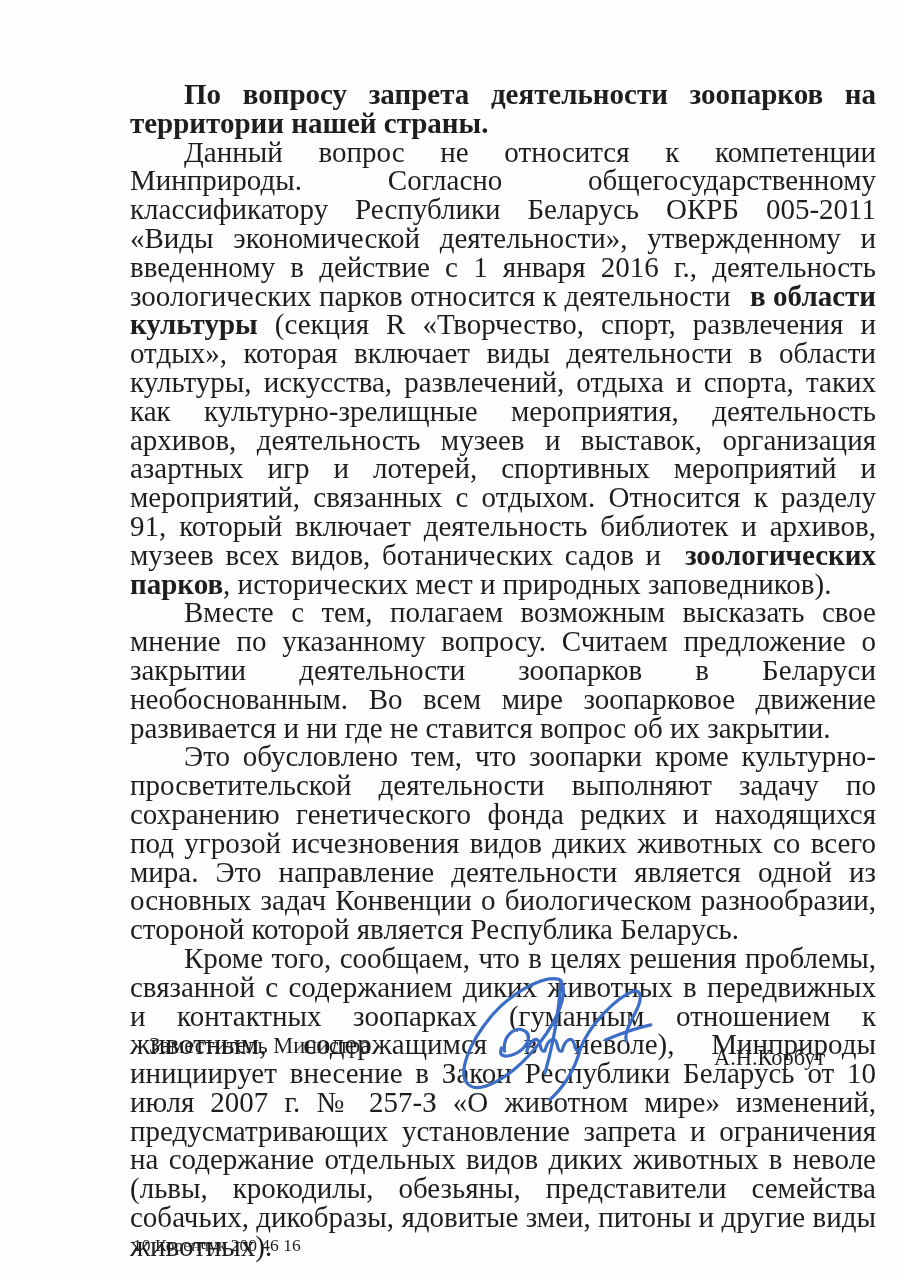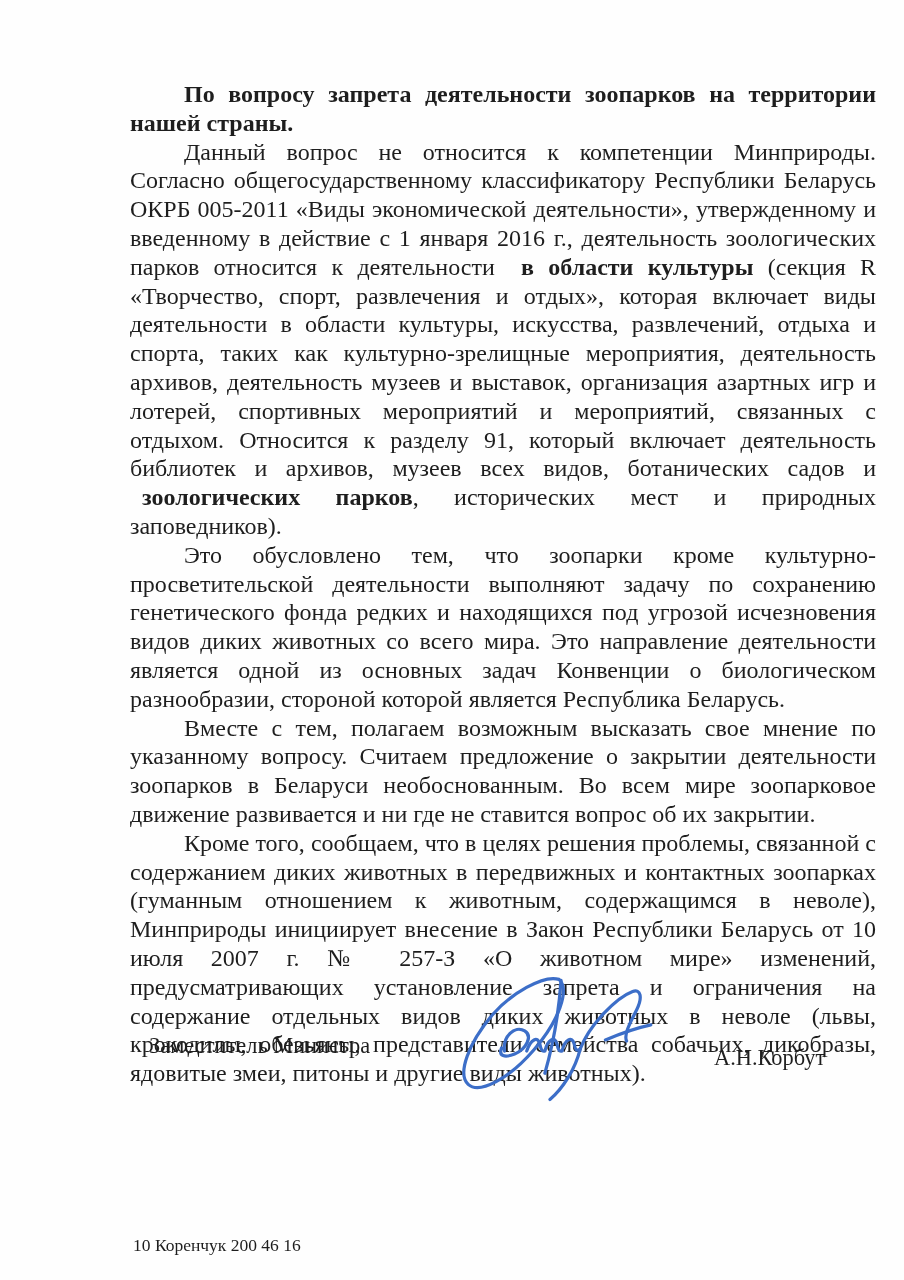--- a/index.html
+++ b/index.html
@@ -11,21 +11,21 @@
     position:relative;
     overflow:hidden;
   }
   .page{
     position:absolute;inset:0;
     background:#fefefe;
   }
   .content{
     position:absolute;
     left:130px;top:80px;width:746px;
-    font-size:24px;
+    font-size:29px;
     line-height:28.8px;
     text-align:justify;
   }
   .content p{margin:0;text-indent:54px;}
   .subject{font-weight:bold;}
   .b{font-weight:bold;margin-left:12px;}
   .signoff{
     position:absolute;
     left:130px;top:1033px;width:746px;height:32px;
     font-size:22.4px;
@@ -59,25 +59,25 @@
 
   <div class="content">
 
     <p class="subject">По вопросу запрета деятельности зоопарков на территории нашей страны.</p>
 
     <p>
       <span>Данный вопрос не относится к компетенции Минприроды. Согласно общегосударственному классификатору Республики Беларусь ОКРБ 005-2011 «Виды экономической деятельности», утвержденному и введенному в действие с 1 января 2016 г., деятельность зоологических парков относится к деятельности </span><span class="b">в области культуры</span><span> (секция R «Творчество, спорт, развлечения и отдых», которая включает виды деятельности в области культуры, искусства, развлечений, отдыха и спорта, таких как культурно-зрелищные мероприятия, деятельность архивов, деятельность музеев и выставок, организация азартных игр и лотерей, спортивных мероприятий и мероприятий, связанных с отдыхом. Относится к разделу 91, который включает деятельность библиотек и архивов, музеев всех видов, ботанических садов и </span><span class="b">зоологических парков</span><span>, исторических мест и природных заповедников).</span>
     </p>
 
     <p>
-      <span>Это обусловлено тем, что зоопарки кроме культурно-просветительской деятельности выполняют задачу по сохранению генетического фонда редких и находящихся под угрозой исчезновения видов диких животных со всего мира. Это направление деятельности является одной из основных задач Конвенции о биологическом разнообразии, стороной которой является Республика Беларусь.</span>
+      <span>Вместе с тем, полагаем возможным высказать свое мнение по указанному вопросу. Считаем предложение о закрытии деятельности зоопарков в Беларуси необоснованным. Во всем мире зоопарковое движение развивается и ни где не ставится вопрос об их закрытии.</span>
     </p>
 
     <p>
-      <span>Вместе с тем, полагаем возможным высказать свое мнение по указанному вопросу. Считаем предложение о закрытии деятельности зоопарков в Беларуси необоснованным. Во всем мире зоопарковое движение развивается и ни где не ставится вопрос об их закрытии.</span>
+      <span>Это обусловлено тем, что зоопарки кроме культурно-просветительской деятельности выполняют задачу по сохранению генетического фонда редких и находящихся под угрозой исчезновения видов диких животных со всего мира. Это направление деятельности является одной из основных задач Конвенции о биологическом разнообразии, стороной которой является Республика Беларусь.</span>
     </p>
 
     <p>
       <span>Кроме того, сообщаем, что в целях решения проблемы, связанной с содержанием диких животных в передвижных и контактных зоопарках (гуманным отношением к животным, содержащимся в неволе), Минприроды инициирует внесение в Закон Республики Беларусь от 10 июля 2007 г. № 257-З «О животном мире» изменений, предусматривающих установление запрета и ограничения на содержание отдельных видов диких животных в неволе (львы, крокодилы, обезьяны, представители семейства собачьих, дикобразы, ядовитые змеи, питоны и другие виды животных).</span>
     </p>
 
   </div>
 
   <div class="signoff">
     <span class="pos">Заместитель Министра</span>

